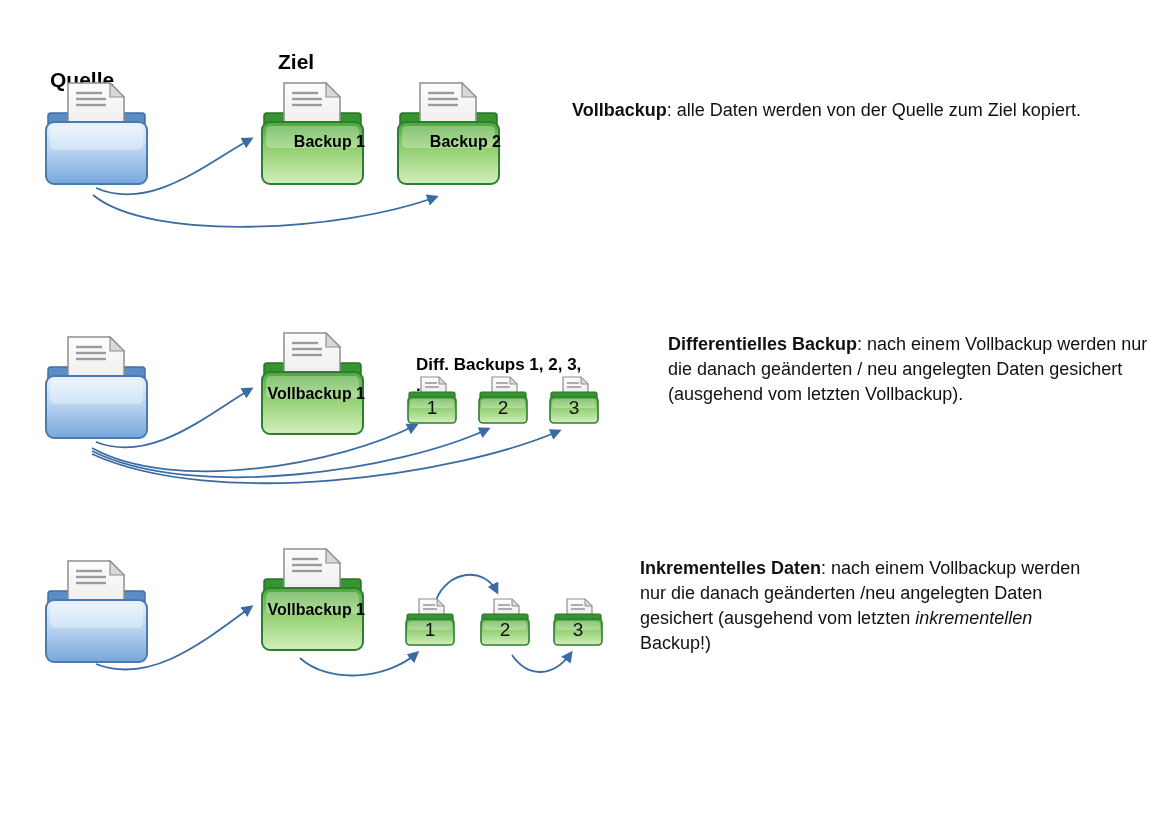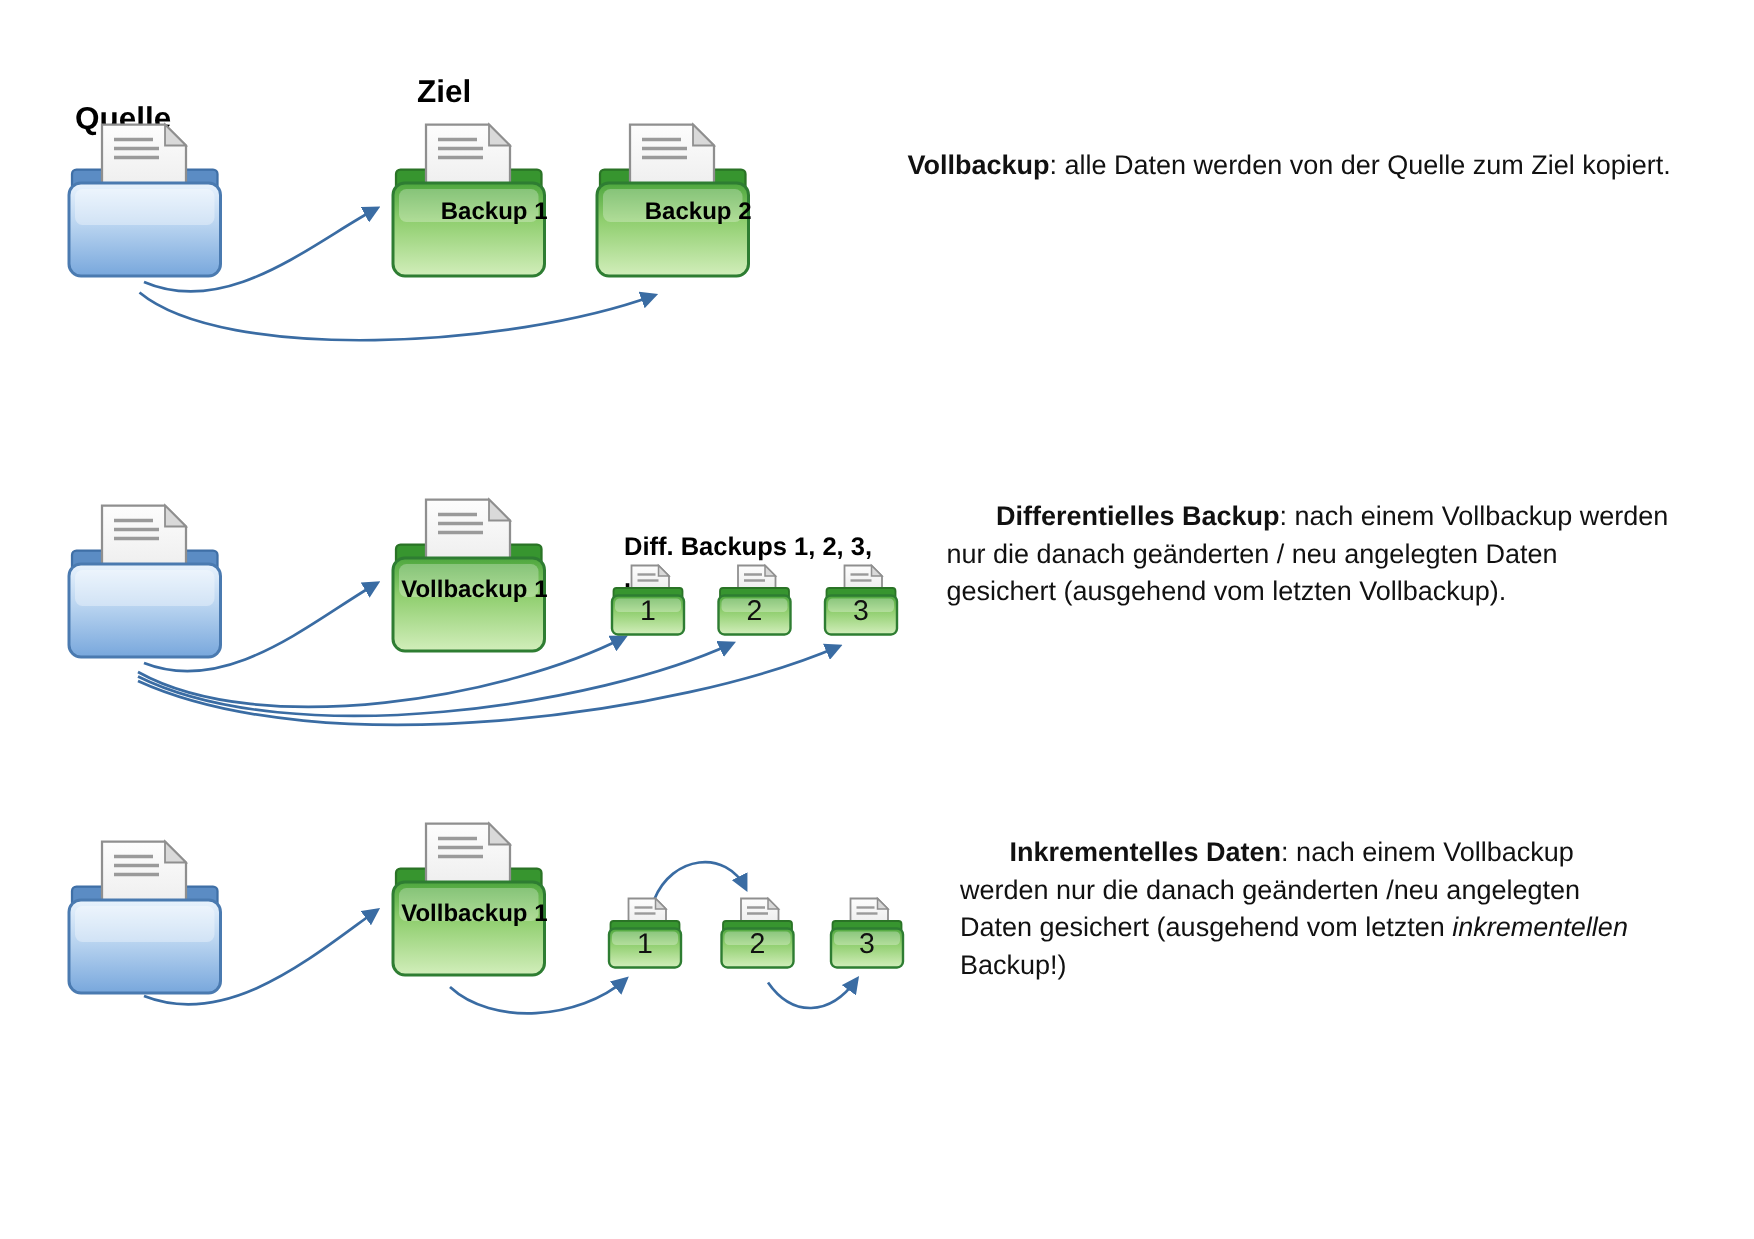--- a/index.html
+++ b/index.html
@@ -23,21 +23,21 @@
     color:#000;
   }
   .small-num{
     position:absolute;left:0;width:100%;
     text-align:center;font-size:19px;line-height:22px;color:#111;
   }
   .desc{
     position:absolute;
     font-size:18px;line-height:25px;color:#111;
   }
-  .desc b{font-weight:bold;margin-left:33px;}
+  .desc b{font-weight:bold;}
   .desc .em{font-weight:normal;font-style:italic;}
   .diff-title{
     position:absolute;font-size:17px;line-height:21px;font-weight:bold;color:#000;margin-top:28px;
   }
   .overlay{
     position:absolute;left:0;top:0;width:1169px;height:826px;
     pointer-events:none;
   }
   .overlay path.arrow{
     fill:none;
@@ -173,21 +173,21 @@
       </svg>
     <span class="small-num" style="top:23px;">2</span>
   </div>
   <div class="folder" style="left:548px;top:374px;">
     <svg width="52" height="52" viewBox="0 0 52 52">
         <use href="#smallGreen"></use>
       </svg>
     <span class="small-num" style="top:23px;">3</span>
   </div>
 
-  <div class="desc" style="left:631px;top:332px;width:485px;">
+  <div class="desc" style="left:668px;top:332px;width:485px;">
     <b>Differentielles Backup</b><span>: nach einem Vollbackup werden nur die danach geänderten / neu angelegten Daten gesichert (ausgehend vom letzten Vollbackup).</span>
   </div>
 
   <div class="folder" style="left:44px;top:558px;">
     <svg width="105" height="108" viewBox="0 0 105 108">
         <use href="#bigBlue"></use>
       </svg>
   </div>
 
   <div class="folder" style="left:260px;top:546px;">

